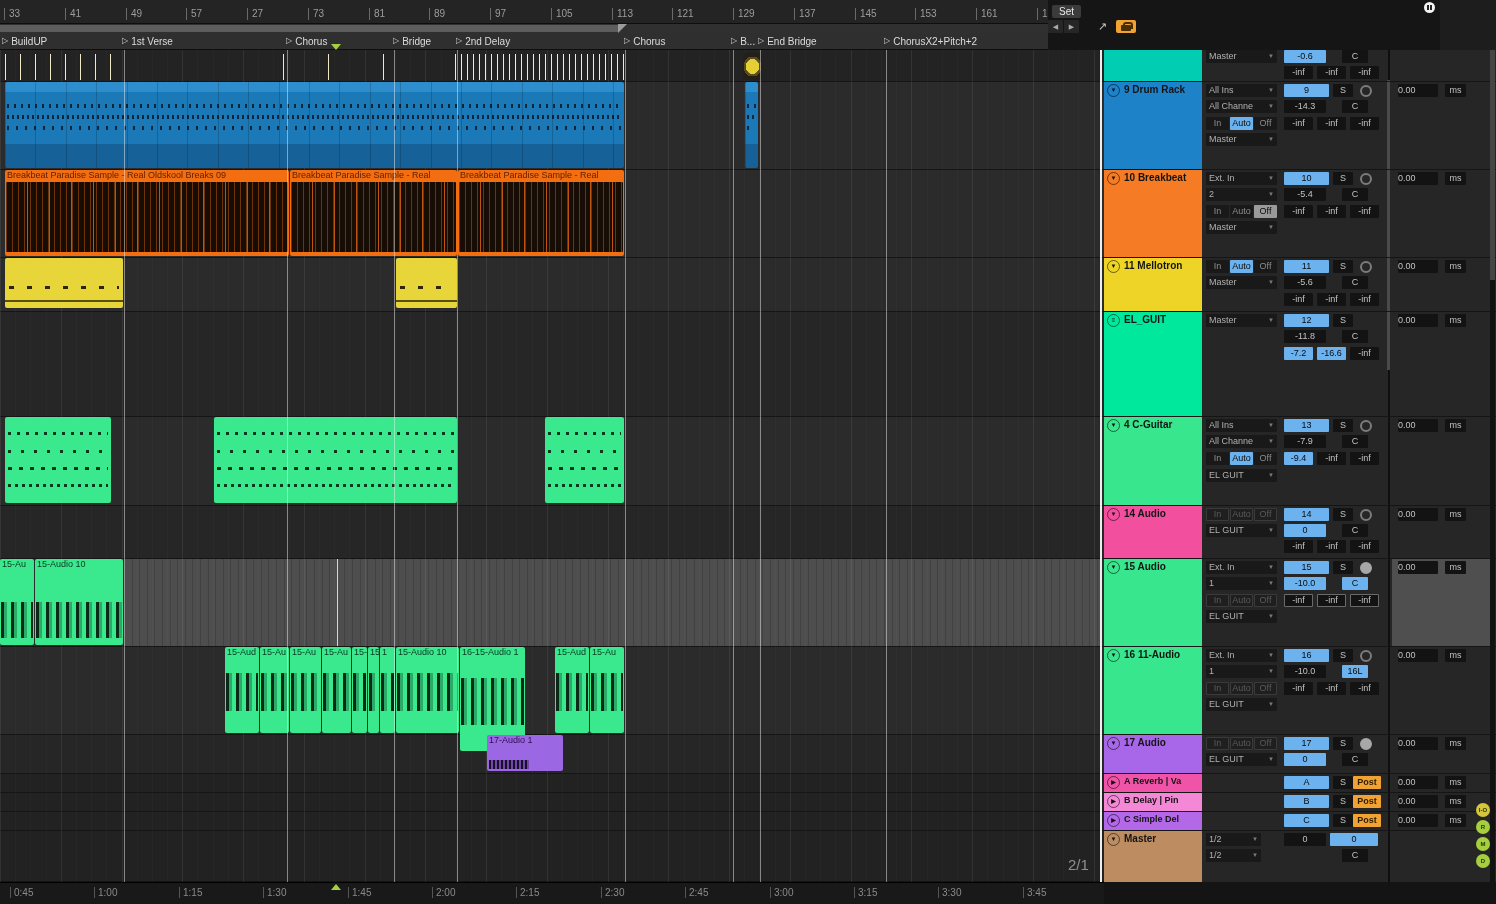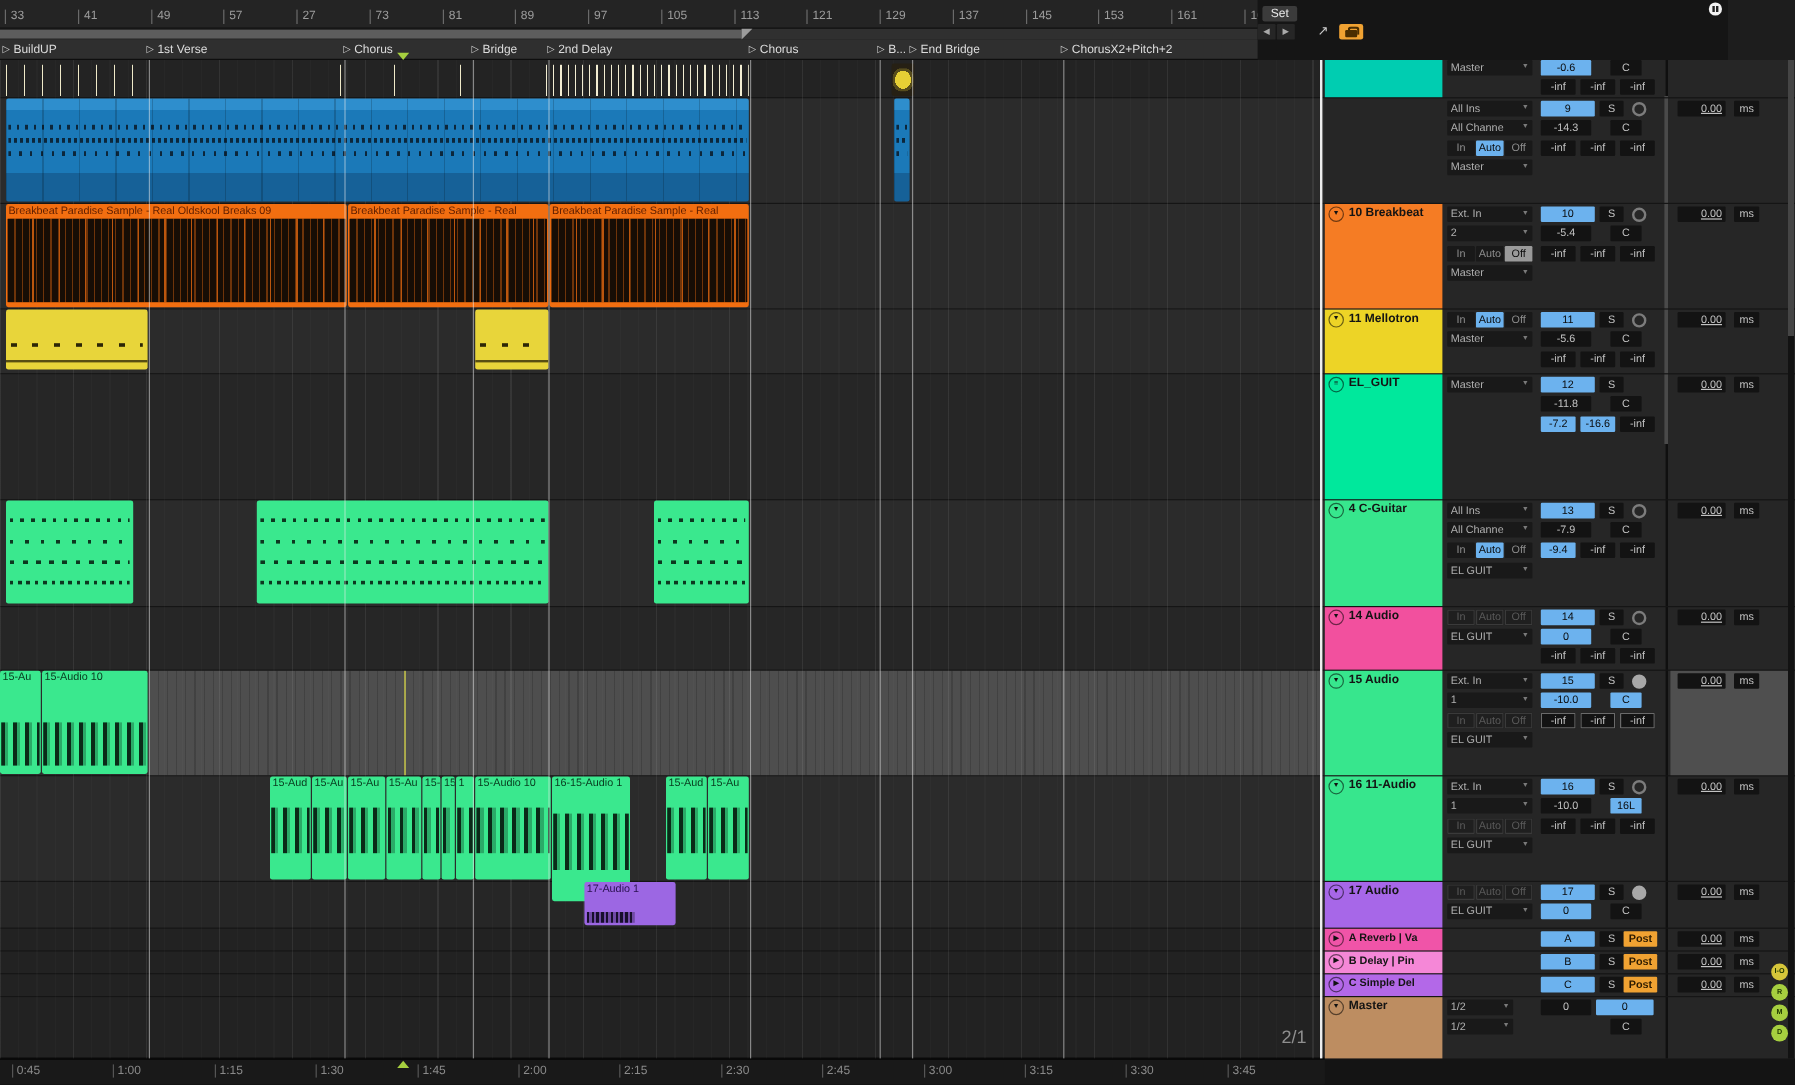--- a/index.html
+++ b/index.html
@@ -112,21 +112,21 @@
   .vb.hl { background:#6cb2ee; color:#0a0a0a; }
   .vb.outl { box-shadow:inset 0 0 0 1px #6a6a6a; }
   .num { left:180px; width:45px; background:#6cb2ee; color:#0a0a0a; }
   .sbtn { left:229px; width:20px; }
   .arm { position:absolute; left:256px; width:12px; height:12px; border-radius:50%; border:2px solid #7c7c7c; }
   .arm.fill { background:#a8a8a8; border-color:#a8a8a8; }
   .vol { left:180px; width:42px; }
   .pan { left:238px; width:26px; }
   .send { width:29px; } .sa{ left:180px; } .sb{ left:213px; } .sc{ left:246px; }
   .post { left:249px; width:28px; background:#f0a232; color:#2e1c00; font-weight:700; }
-  .dly { left:294px; width:40px; text-align:right; padding-right:3px;text-decoration:underline; }
+  .dly { left:294px; width:40px; text-align:left; padding-right:3px; }
   .msu { left:341px; width:21px; }
   .selbg { position:absolute; left:288px; top:0; bottom:0; width:98px; background:#4f4f4f; }
   .divider { position:absolute; left:284px; top:0; height:832px; width:2px; background:#0f0f0f; }
   .divthumb { position:absolute; left:283px; top:30px; width:3px; height:290px; background:#4a4a4a; }
 
   
   .tgl { position:absolute; left:1476px; width:14px; height:14px; border-radius:50%; background:#a6cf3f; color:#203a00; font-size:6px; line-height:14px; text-align:center; font-weight:700; z-index:7; }
   .tgl.y { background:#d6c63a; }
   .vscroll { position:absolute; left:1490px; top:50px; width:5px; height:832px; background:#121212; }
   .vthumb { position:absolute; left:0; top:0; width:5px; height:230px; background:#454545; }
@@ -363,20 +363,24 @@
           <i>▼</i>
         </div>
       <div class="vb vol hl" style="top:0">-0.6</div>
       <div class="vb pan" style="top:0">C</div>
       <div class="vb send sa" style="top:16px">-inf</div>
       <div class="vb send sb" style="top:16px">-inf</div>
       <div class="vb send sc" style="top:16px">-inf</div>
     </div>
 
     <div class="strip" style="top:32px;height:88px">
+      <div class="th" style="background:#1e82c8">
+        <span class="th-ic">▼</span>
+        <span>9 Drum Rack</span>
+      </div>
       <div class="ch" style="top:2px">
           <span>All Ins</span>
           <i>▼</i>
         </div>
       <div class="ch" style="top:18px">
           <span>All Channe</span>
           <i>▼</i>
         </div>
       <div class="mon" style="top:35px">
         <span class="mbtn">In</span>

